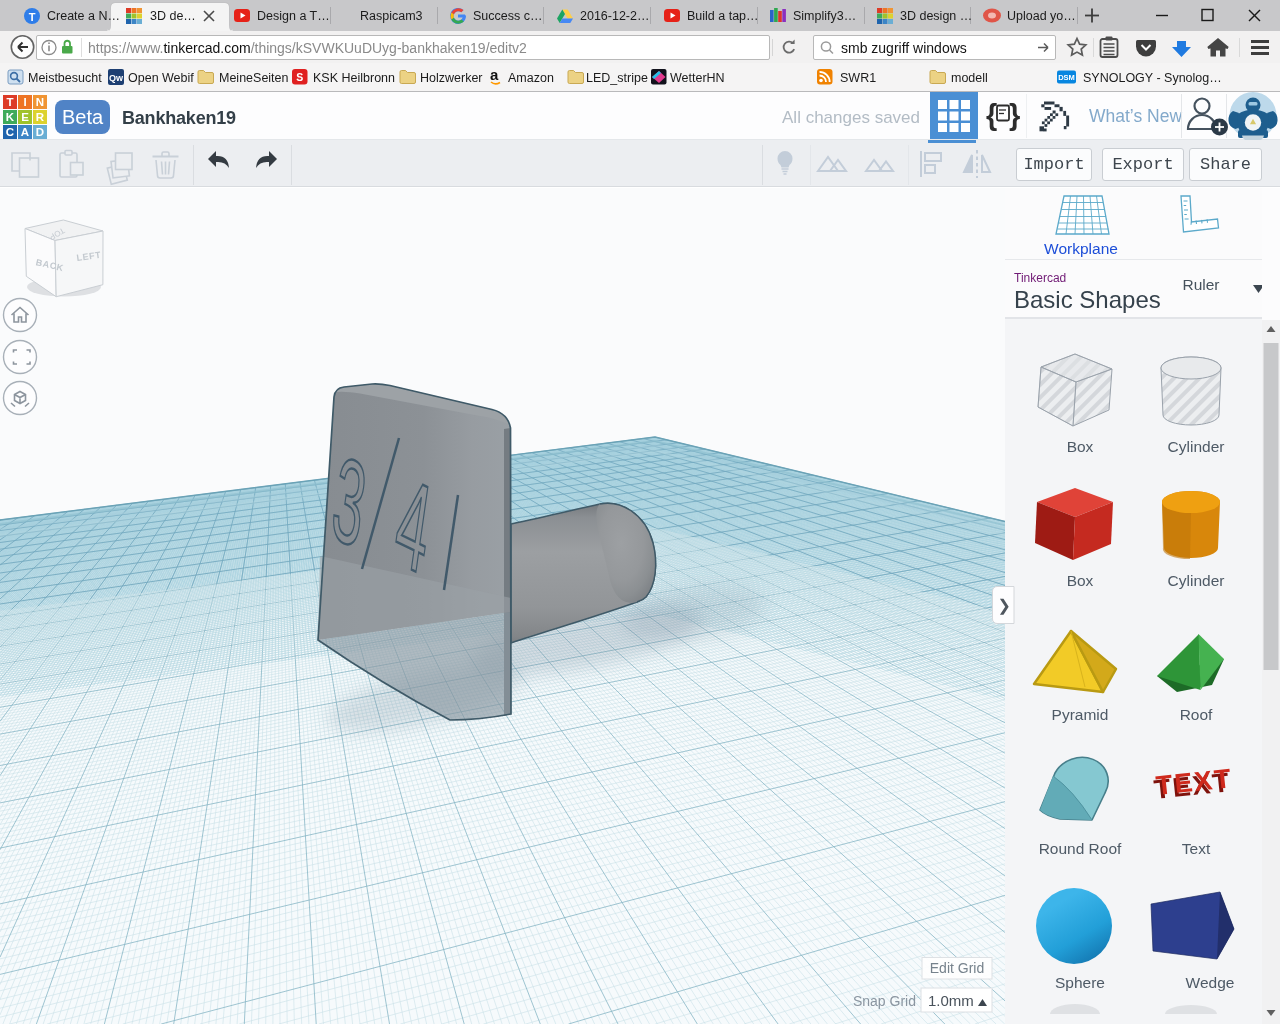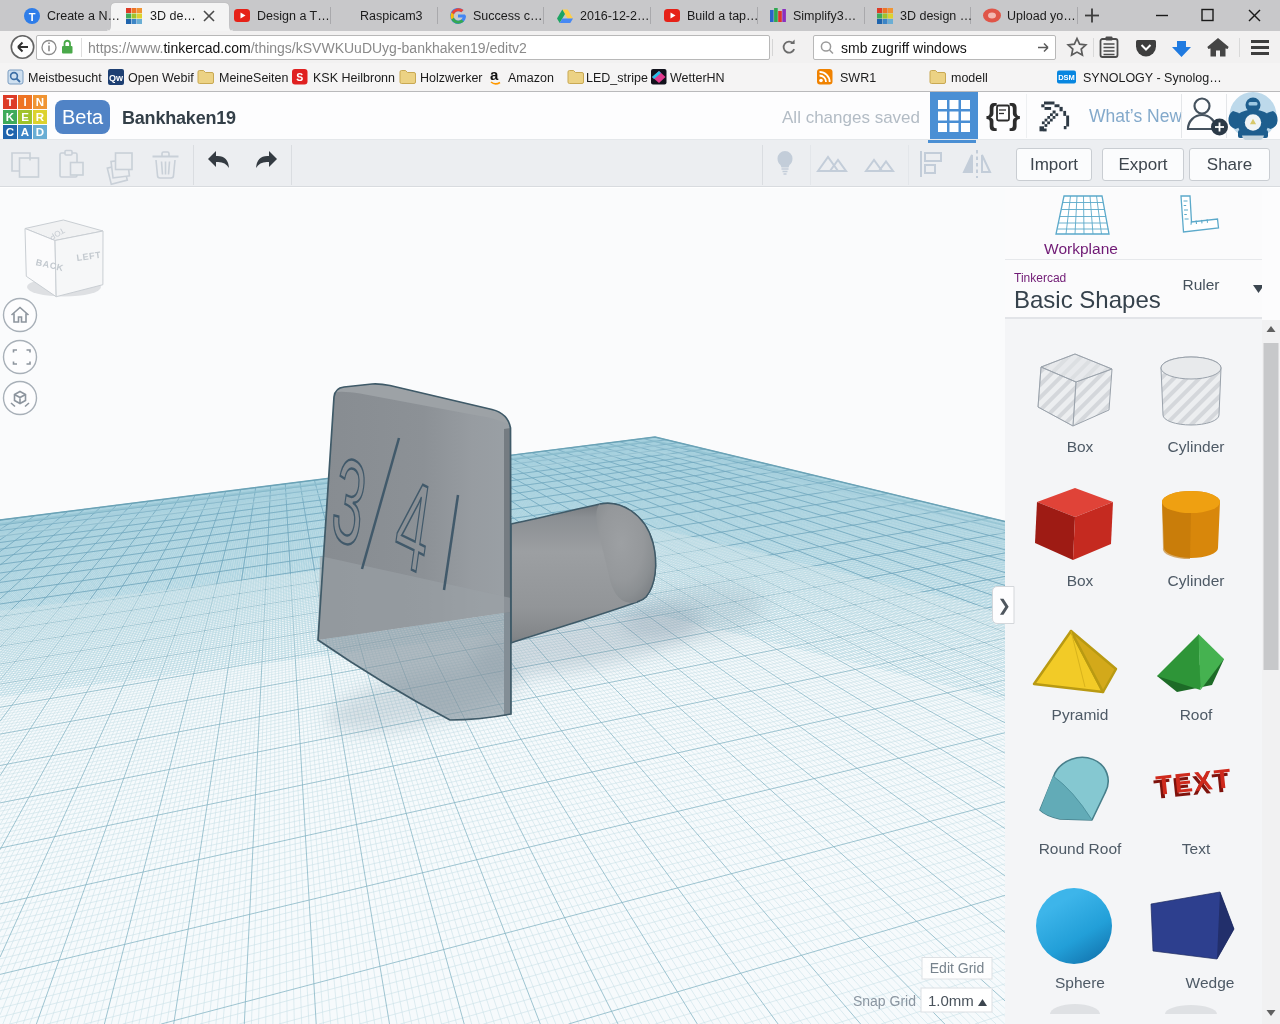--- a/index.html
+++ b/index.html
@@ -6,21 +6,21 @@
   .abs { position:absolute; }
   
   #tabbar { position:absolute; left:0; top:0; width:1280px; height:31px; background:#c8c8ca; }
   #activetab { position:absolute; left:111px; top:3px; width:118px; height:28px; background:#f4f4f4; border-radius:4px 4px 0 0; box-shadow:0 0 1px #909090; }
   #navbar { position:absolute; left:0; top:31px; width:1280px; height:32px; background:#f2f1f1; }
   #bmbar { position:absolute; left:0; top:63px; width:1280px; height:29px; background:#f5f4f4; border-bottom:1px solid #b9b9bb; font-size:12.5px; color:#1b1b1b; }
   #urlfield { position:absolute; left:36px; top:4px; width:734px; height:25px; background:#fff; border:1px solid #b8b8b8; border-radius:2px; }
   #searchfield { position:absolute; left:813px; top:4px; width:243px; height:25px; background:#fff; border:1px solid #b8b8b8; border-radius:2px; }
   
   #tchead { position:absolute; left:0; top:92px; width:1280px; height:48px; background:#fdfdfe; border-bottom:1px solid #e4e7ea; }
-  #tctool { position:absolute; left:0; top:140px; width:1280px; height:47px; background:#eceef1; border-bottom:1px solid #d8dbdf; }
+  #tctool { position:absolute; left:0; top:140px; width:1280px; height:47px; background:#eceef1; border-bottom:1px solid #d8dbdf;font-family:Liberation Mono, monospace; }
   .hbtn { position:absolute; top:8px; height:33px; background:#fbfcfd; border:1px solid #c9cdd2; border-radius:3px; font-size:17px; color:#3e464e; text-align:center; line-height:31px; }
   
   #canvas { position:absolute; left:0; top:188px; width:1005px; height:836px; background:#fafbfc; overflow:hidden; }
   #sidebar { position:absolute; left:1005px; top:188px; width:257px; height:836px; background:#f4f5f7; }
   #sbtop { position:absolute; left:0; top:0; width:257px; height:130px; background:#fbfbfc; border-bottom:1px solid #e2e4e8; }
   #scroll { position:absolute; left:1262px; top:188px; width:18px; height:836px; background:#fcfcfd; }
   .shlabel { position:absolute; width:120px; text-align:center; font-size:15.5px; color:#4e5a66; }
 </style></head>
 <body>
 
@@ -346,21 +346,21 @@
 <circle cx="1253" cy="30.5" r="8.2" fill="#f0f4f6"></circle>
 <path d="M1253 26.8 l3.1 5.4 h-6.2 z" fill="#d8c96a"></path>
 <path d="M1242 43.5 h22 a11 6.5 0 0 1 -22 0 z" fill="#c3d4de"></path>
 </g>
 
 </svg>
 
 <div id="tctool">
  <div class="hbtn" style="left:1016px;width:76px;">Import</div>
  <div class="hbtn" style="left:1102px;width:82px;">Export</div>
- <div class="hbtn" style="left:1189px;width:81px;">Share</div>
+ <div class="hbtn" style="left:1189px;width:73px;">Share</div>
 </div>
 <svg class="abs" style="left:0;top:140" width="1280" height="50">
 <g fill="none">
 
 <g stroke="#c9d0d8" stroke-width="1.6" fill="none">
 <path d="M19.5 31 h-7.5 v-18 h18 v7.5"></path>
 <rect x="19.5" y="18" width="19" height="19"></rect>
 </g>
 
 <g stroke="#c9d0d8" stroke-width="1.6" fill="none">
@@ -541,21 +541,21 @@
 <text x="916" y="1006" font-size="14" fill="#8a95a0" text-anchor="end">Snap Grid</text>
 <rect x="921" y="988" width="71" height="24" fill="#ffffff" stroke="#dcdfe3"></rect>
 <text x="928" y="1006" font-size="15" fill="#49525b">1.0mm</text>
 <path d="M978 1006 l4.5-7 4.5 7 z" fill="#3c454e"></path>
 </g>
 
 </svg>
 
 <div id="sidebar">
  <div id="sbtop"></div>
- <div class="shlabel" style="left:16px;top:52px;color:#701a75;">Workplane</div>
+ <div class="shlabel" style="left:16px;top:52px;color:#1d4ed8;">Workplane</div>
  <div class="shlabel" style="left:136px;top:52px;color:#46525d;margin-top:36px;">Ruler</div>
  <div style="position:absolute;left:0;top:71px;width:257px;height:1px;background:#e6e8eb;"></div>
  <div style="position:absolute;left:9px;top:83px;font-size:12px;color:#701a75;">Tinkercad</div>
  <div style="position:absolute;left:9px;top:98px;font-size:24px;color:#36424c;">Basic Shapes</div>
  <div style="position:absolute;left:0;top:130px;width:257px;height:1px;background:#e2e4e8;"></div>
  <div class="shlabel" style="left:15px;top:250px;">Box</div>
  <div class="shlabel" style="left:131px;top:250px;">Cylinder</div>
  <div class="shlabel" style="left:15px;top:384px;">Box</div>
  <div class="shlabel" style="left:131px;top:384px;">Cylinder</div>
  <div class="shlabel" style="left:15px;top:518px;">Pyramid</div>

